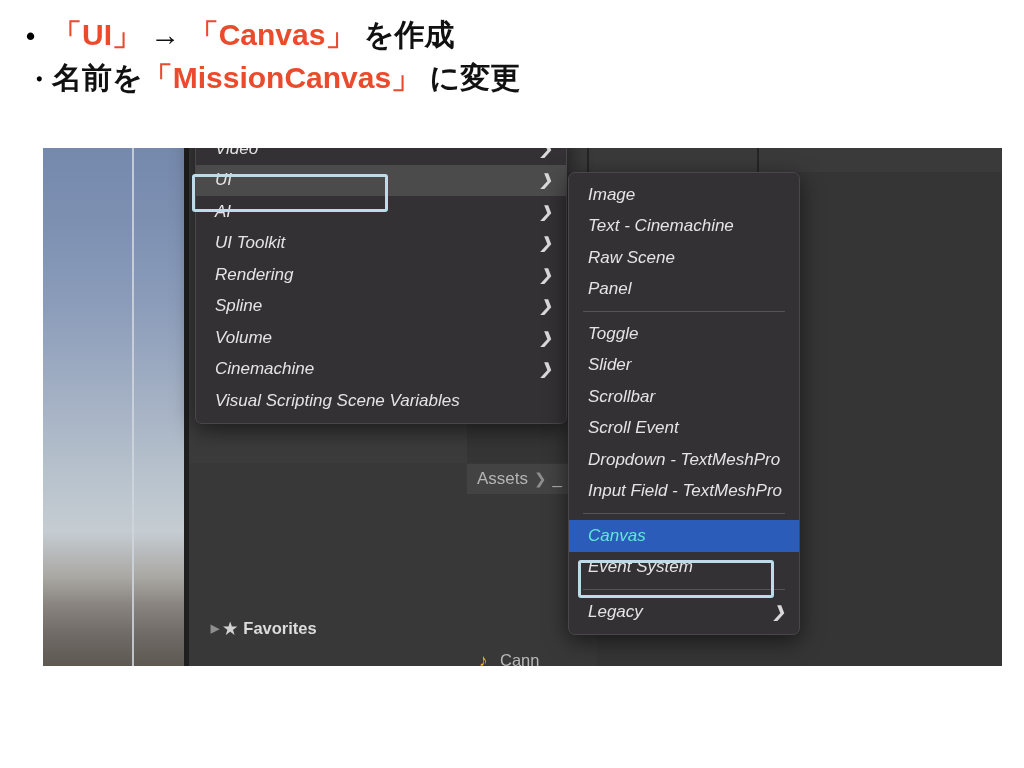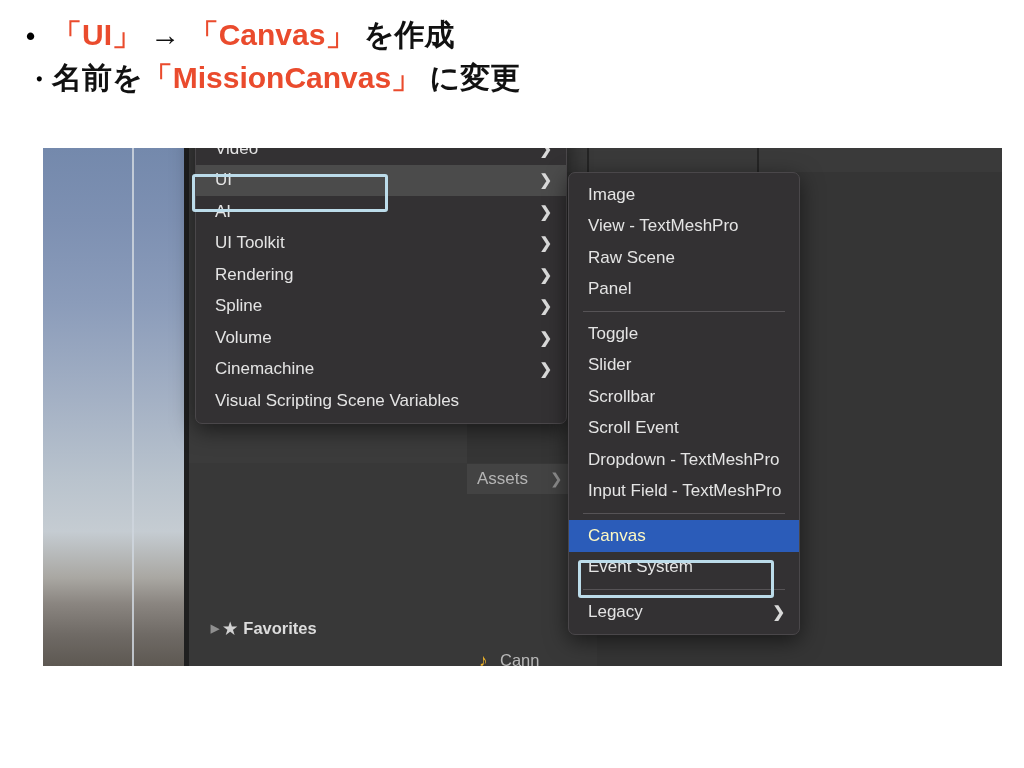--- a/index.html
+++ b/index.html
@@ -113,21 +113,20 @@
     position: absolute;
     left: 445px; top: 316px;
     width: 130px; height: 30px;
     background: #434343;
     color: #b4b4b4;
     font-size: 17px;
     display: flex; align-items: center;
     padding-left: 10px;
     white-space: nowrap;
     overflow: hidden;
-    gap: 16px;
   }
   .crumb-sep { margin: 0 6px; color: #8e8e8e; font-size: 15px; }
 
   
   .tree-row {
     position: absolute;
     display: flex; align-items: center;
     height: 25px;
     color: #c8c8c8;
     font-size: 16.5px;
@@ -156,41 +155,42 @@
   }
 
   
   .menu {
     position: absolute;
     background: #333133;
     border: 1px solid #4a474a;
     border-radius: 7px;
     box-shadow: 0 6px 22px rgba(0,0,0,.55);
     padding: 6px 0;
+    font-style: italic;
   }
   #menu1 {
     left: 173px; top: -22px;
     width: 372px;
   }
   #menu2 {
     left: 546px; top: 24px;
     width: 232px;
   }
   .mi {
     position: relative;
     display: flex; align-items: center;
     justify-content: space-between;
     height: 31.5px;
     padding: 0 14px 0 19px;
     color: #e4e4e4;
     font-size: 17px;
     white-space: nowrap;
   }
   .mi.hover { background: #4b4b4b; }
-  .mi.sel   { background: #2b5cb9; color: #fef9c3; }
+  .mi.sel   { background: #2b5cb9; color: #5eead4; }
   .mi .chev {
     color: #d9d9d9; font-size: 15px; font-weight: bold;
     margin-left: 14px;
   }
   .mi-sep {
     height: 1px; margin: 6px 14px;
     background: #565356;
   }
 
   
@@ -303,21 +303,21 @@
       <div class="mi">
         <span>Visual Scripting Scene Variables</span>
       </div>
     </div>
 
     <div class="menu" id="menu2">
       <div class="mi">
         <span>Image</span>
       </div>
       <div class="mi">
-        <span>View - TextMeshPro</span>
+        <span>Text - Cinemachine</span>
       </div>
       <div class="mi">
         <span>Raw Scene</span>
       </div>
       <div class="mi">
         <span>Panel</span>
       </div>
 
       <div class="mi-sep"></div>
 

